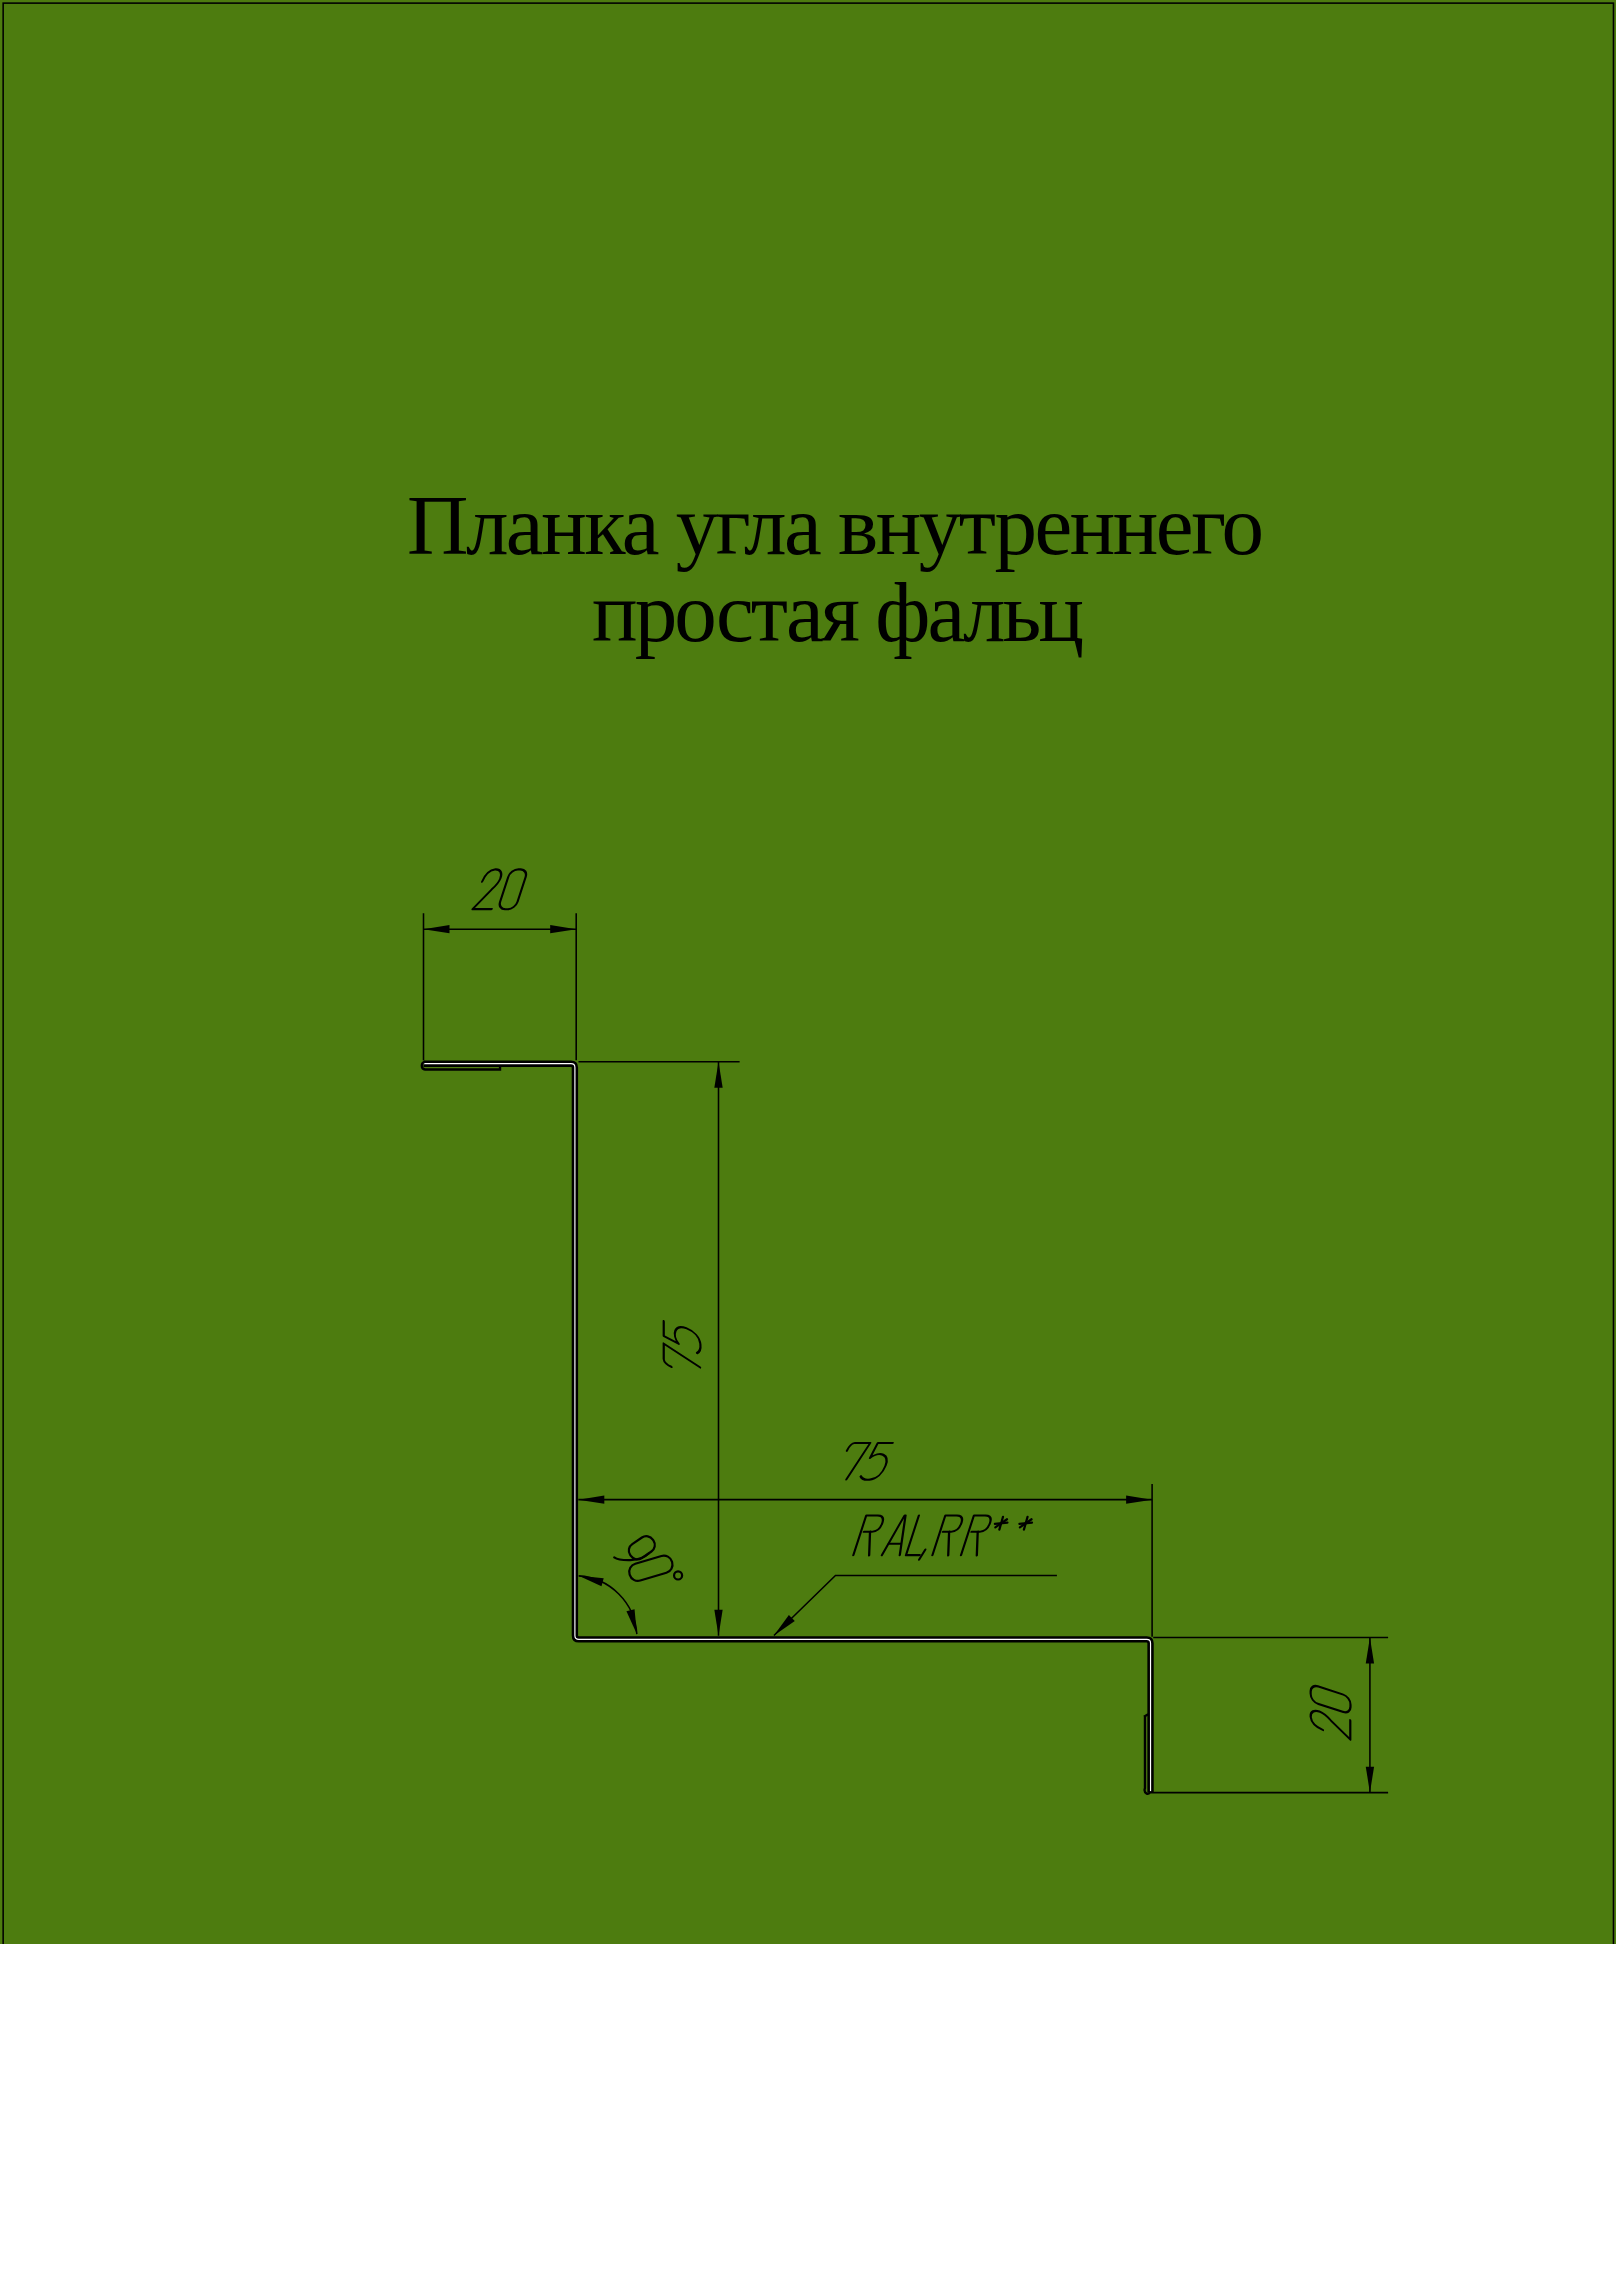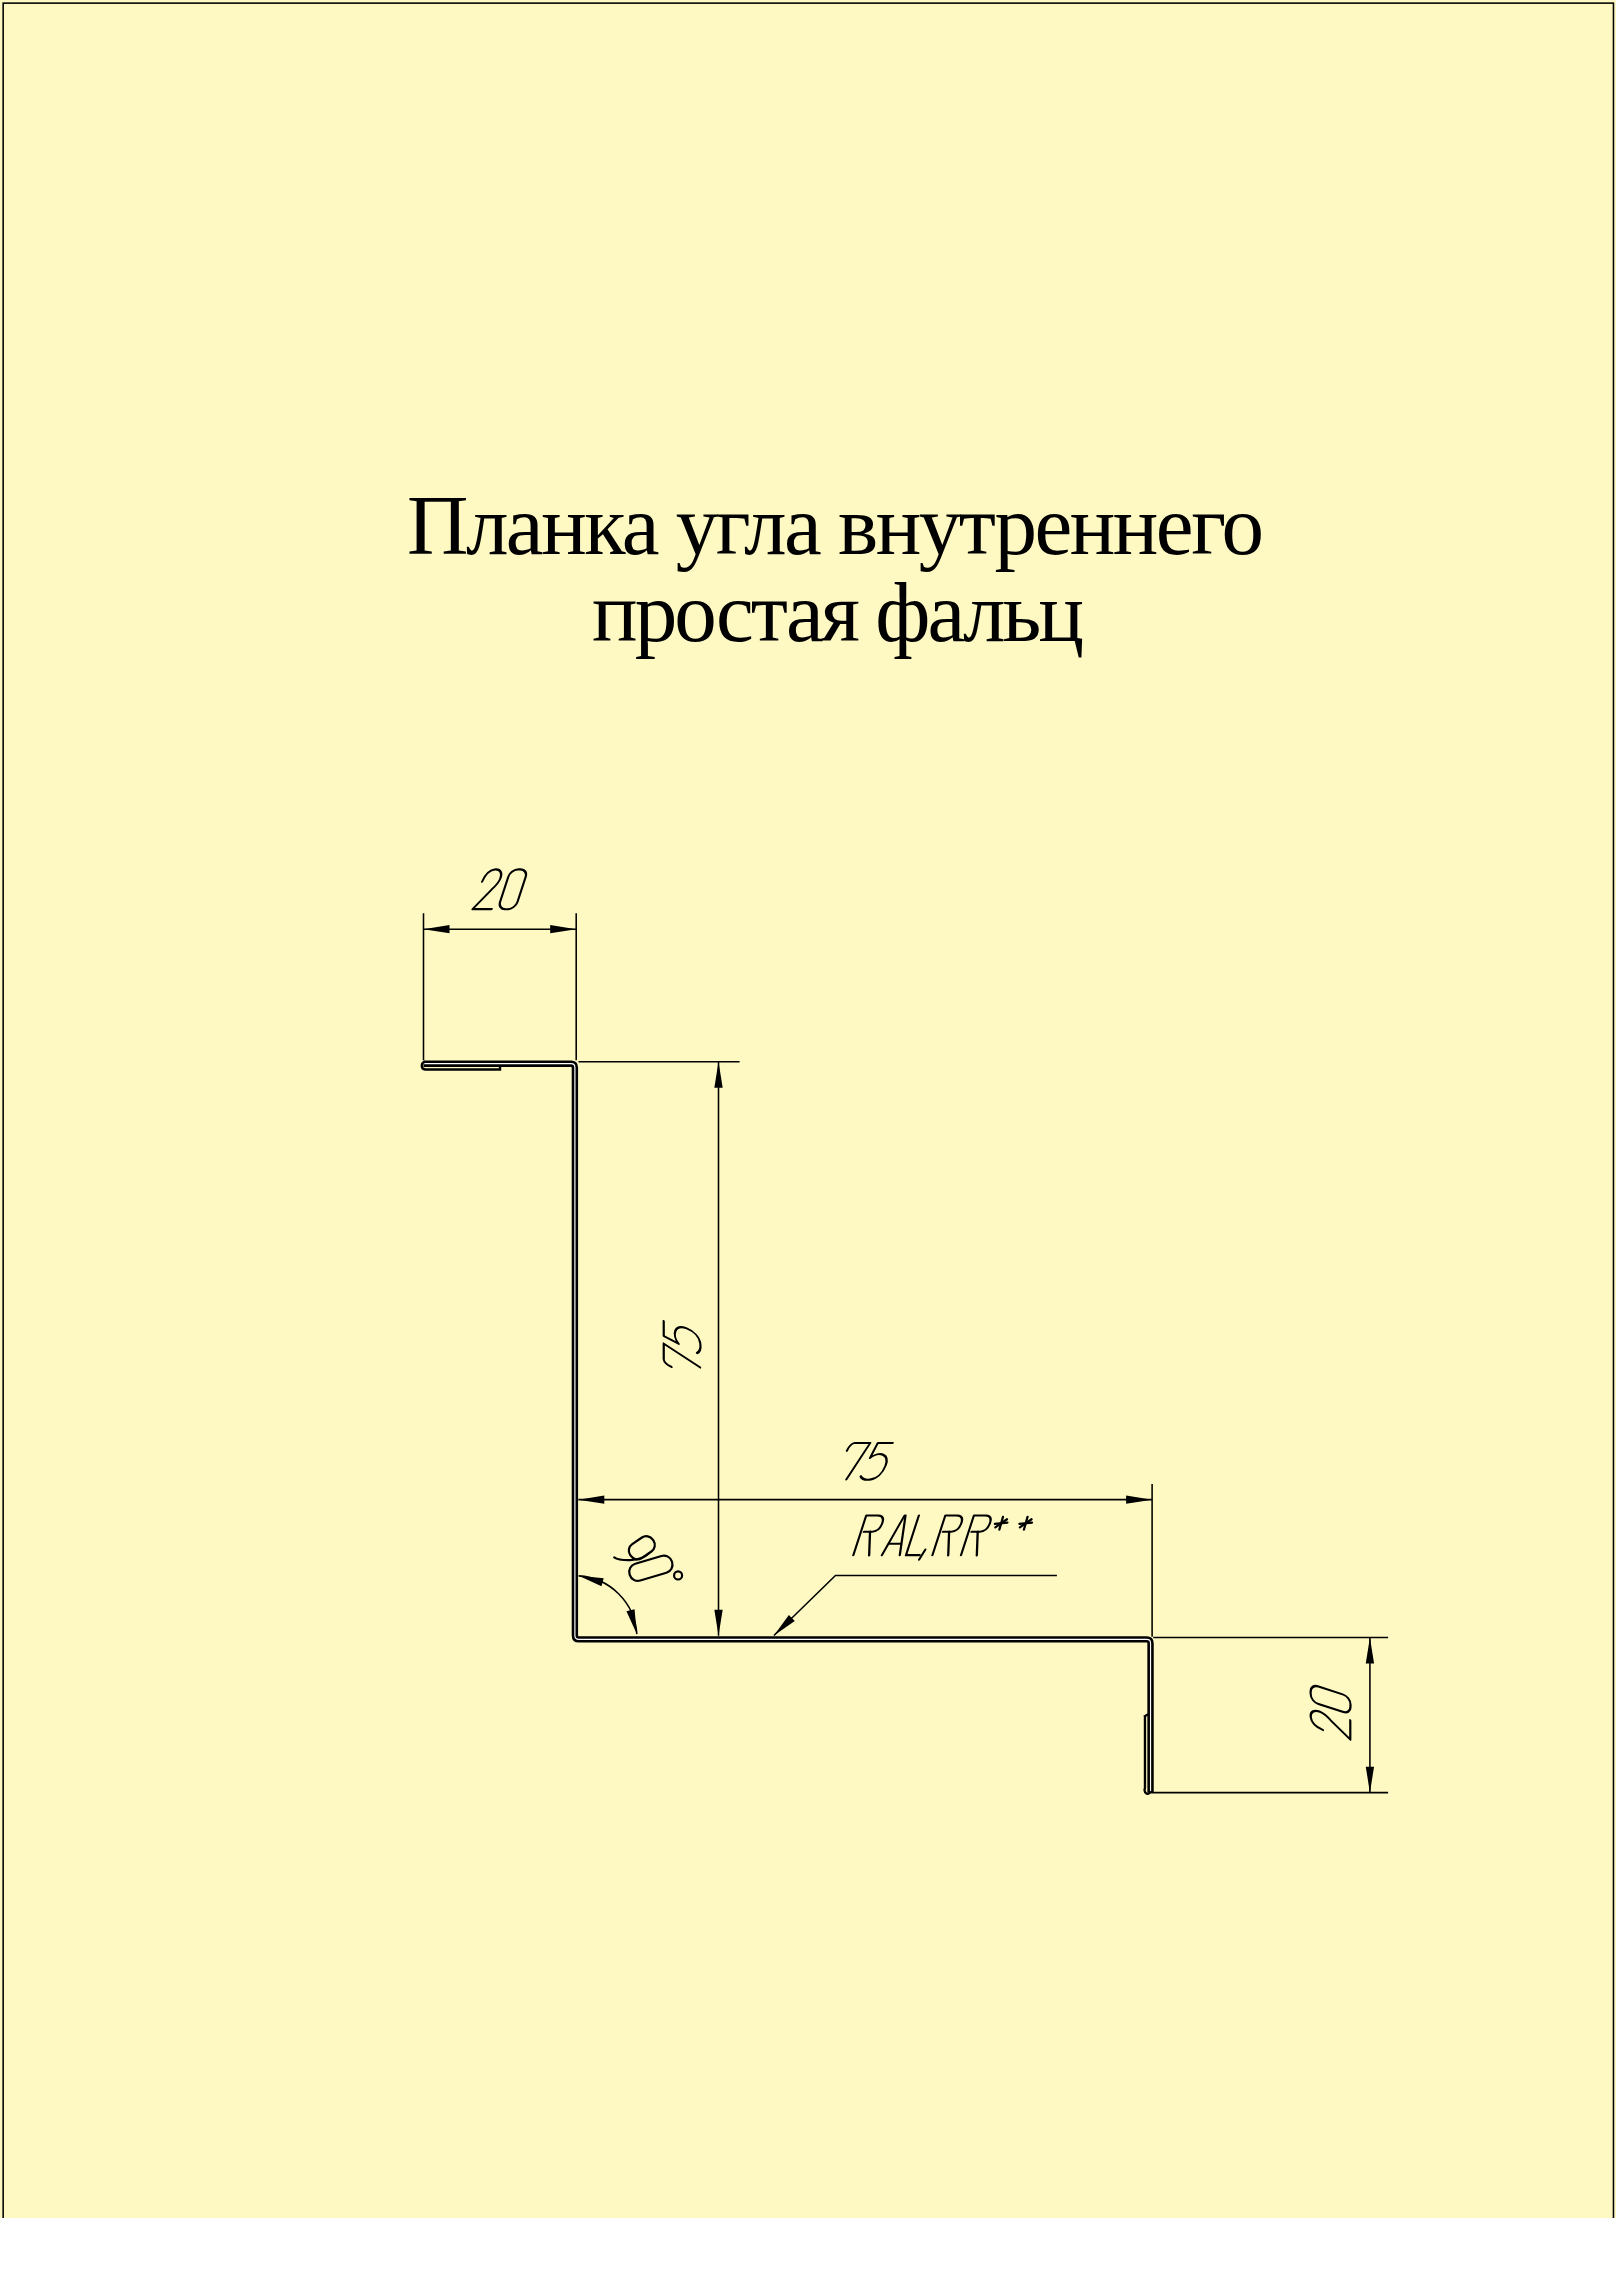--- a/index.html
+++ b/index.html
@@ -1,16 +1,16 @@
 <!DOCTYPE html>
 <html style="font-size:10.4px"><head>
 <meta charset="utf-8">
 <style>
   html,body{margin:0;padding:0;background:#fff;}
-  #page{position:relative;width:1617px;height:2218px;background:#fef9c3;overflow:hidden;}
+  #page{position:relative;width:1617px;height:1944px;background:#4d7c0f;overflow:hidden;}
   svg{position:absolute;left:0;top:0;}
   .thin{stroke:#000;stroke-width:2.4;fill:none;}
   .glyph{stroke:#000;stroke-width:3.4;fill:none;stroke-linecap:round;stroke-linejoin:round;}
 </style>
 </head>
 <body>
 <div id="page">
 <svg width="1617" height="2284" viewBox="0 0 2488 3515">
   <defs>
 

